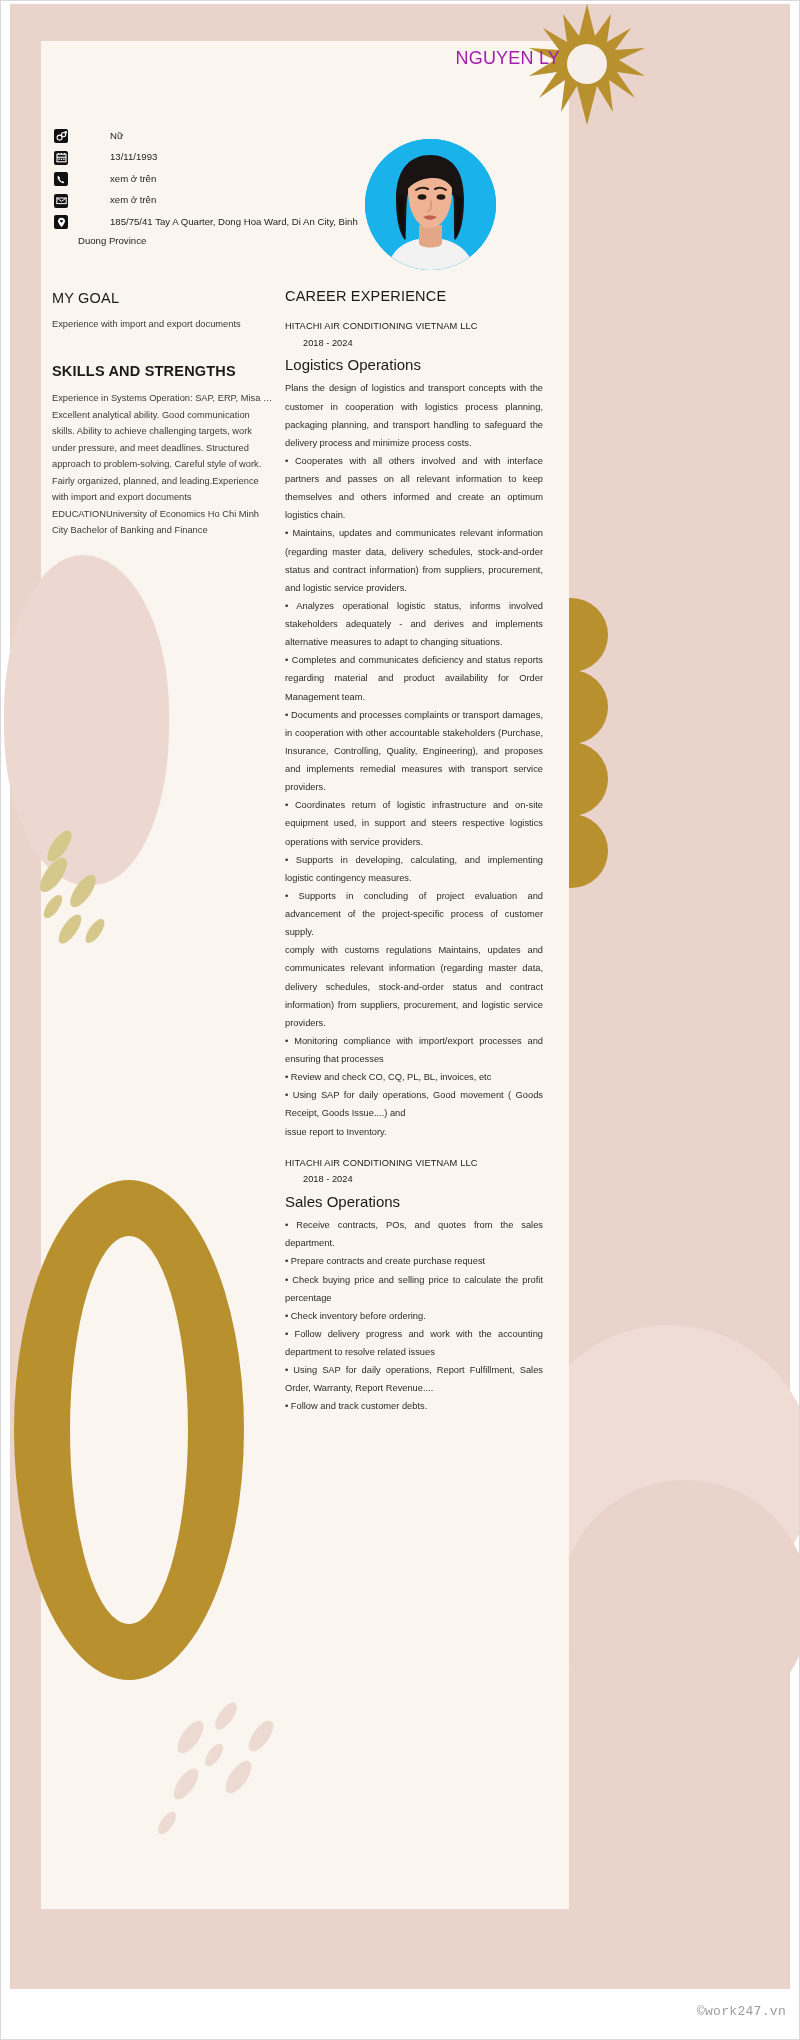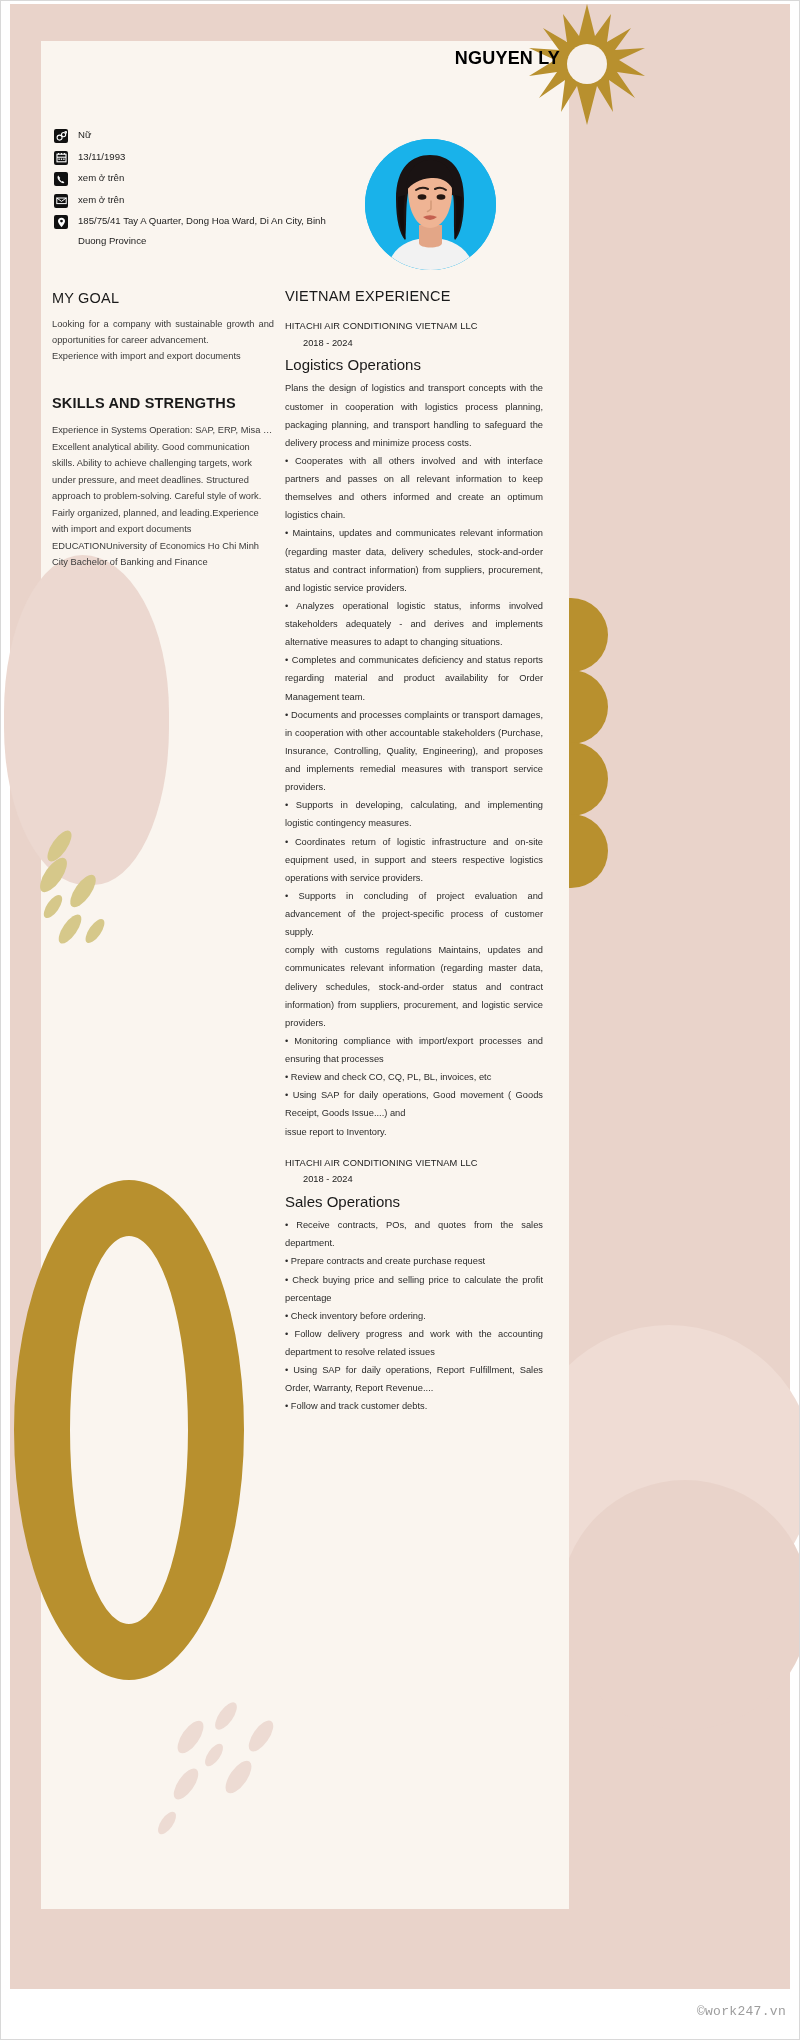--- a/index.html
+++ b/index.html
@@ -63,27 +63,27 @@
   .pink-dot { position:absolute; background:#eddbd3; border-radius:50%; }
 
   
   .job-title {
     position:absolute; left:54px; top:49px; width:220px;
     font-size:14.5px; font-weight:bold; color:#111; line-height:1.62;
     letter-spacing:-0.1px;
   }
   .person-name {
     position:absolute; left:300px; top:48px; width:260px;
-    text-align:right; font-size:18px; font-weight:bold; color:#000000;
+    text-align:right; font-size:18px; font-weight:normal; color:#a21caf;
     letter-spacing:0.2px;
   }
 
   
   .contacts { position:absolute; left:54px; top:128px; width:320px; }
-  .c-row { display:flex; align-items:center; margin-bottom:6.5px; }
+  .c-row { display:flex; align-items:flex-end; margin-bottom:6.5px;gap:32px; }
   .c-ico {
     width:14px; height:14px; min-width:14px; background:#111;
     border-radius:2px; margin-right:10px; margin-top:1px;
     display:flex; align-items:center; justify-content:center;
   }
   .c-ico svg { display:block; }
   .c-txt { font-size:9.6px; color:#1d1d1d; line-height:1.5; }
   .c-cont { margin-left:24px; font-size:9.6px; color:#1d1d1d; line-height:1.5; margin-top:-2px;}
 
   
@@ -280,44 +280,43 @@
       <path d="M58 78 q7 -3.5 14 0 q-7 6 -14 0 Z" fill="#c4604f"></path>
 
       <path d="M33 58 C33 84 38 96 41 101 C38 86 38 66 40 56 Z" fill="#120c0c"></path>
       <path d="M97 58 C97 84 92 96 89 101 C92 86 92 66 90 56 Z" fill="#120c0c"></path>
     </svg>
   </div>
 
   <div class="col-left">
     <div class="sec-h lc-goal-h">MY GOAL</div>
     <div class="lc-body">
-      <p>Looking for a company with sustainable growth and opportunities for career advancement.</p>
       <p>Experience with import and export documents</p>
     </div>
 
     <div class="sec-h lc-skill-h">SKILLS AND STRENGTHS</div>
     <div class="lc-skill-body">Experience in Systems Operation: SAP, ERP, Misa … Excellent analytical ability. Good communication skills. Ability to achieve challenging targets, work under pressure, and meet deadlines. Structured approach to problem-solving. Careful style of work. Fairly organized, planned, and leading.Experience with import and export documents EDUCATIONUniversity of Economics Ho Chi Minh City Bachelor of Banking and Finance</div>
   </div>
 
   <div class="col-right">
-    <div class="sec-h rc-h">VIETNAM EXPERIENCE</div>
+    <div class="sec-h rc-h">CAREER EXPERIENCE</div>
 
     <div class="job">
       <div class="job-company">HITACHI AIR CONDITIONING VIETNAM LLC</div>
       <div class="job-dates">2018 - 2024</div>
       <div class="job-role">Logistics Operations</div>
       <ul class="job-bullets">
         <li class="jb-just">Plans the design of logistics and transport concepts with the customer in cooperation with logistics process planning, packaging planning, and transport handling to safeguard the delivery process and minimize process costs.</li>
         <li class="jb-just">•  Cooperates with all others involved and with interface partners and passes on all relevant information to keep themselves and others informed and create an optimum logistics chain.</li>
         <li class="jb-just">•  Maintains, updates and communicates relevant information (regarding master data, delivery schedules, stock-and-order status and contract information) from suppliers, procurement, and logistic service providers.</li>
         <li class="jb-just">•  Analyzes operational logistic status, informs involved stakeholders adequately - and derives and implements alternative measures to adapt to changing situations.</li>
         <li class="jb-just">•  Completes and communicates deficiency and status reports regarding material and product availability for Order Management team.</li>
         <li class="jb-just">• Documents and processes complaints or transport damages, in cooperation with other accountable stakeholders (Purchase, Insurance, Controlling, Quality, Engineering), and proposes and implements remedial measures with transport service providers.</li>
+        <li class="jb-just">• Coordinates return of logistic infrastructure and on-site equipment used, in support and steers respective logistics operations with service providers.</li>
         <li class="jb-just">•  Supports in developing, calculating, and implementing logistic contingency measures.</li>
-        <li class="jb-just">• Coordinates return of logistic infrastructure and on-site equipment used, in support and steers respective logistics operations with service providers.</li>
         <li class="jb-just">•  Supports in concluding of project evaluation and advancement of the project-specific process of customer supply.</li>
         <li class="jb-just">comply with customs regulations Maintains, updates and communicates relevant information (regarding master data, delivery schedules, stock-and-order status and contract information) from suppliers, procurement, and logistic service providers.</li>
         <li class="jb-just">•  Monitoring compliance with import/export processes and ensuring that processes</li>
         <li class="jb-left">•  Review and check CO, CQ, PL, BL, invoices, etc</li>
         <li class="jb-left">• Using SAP for daily operations, Good movement ( Goods Receipt, Goods Issue....) and</li>
         <li class="jb-left">issue report to Inventory.</li>
       </ul>
     </div>
 
     <div class="job">

